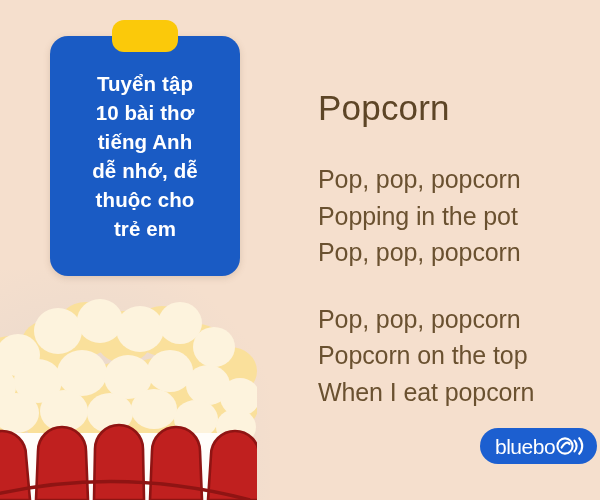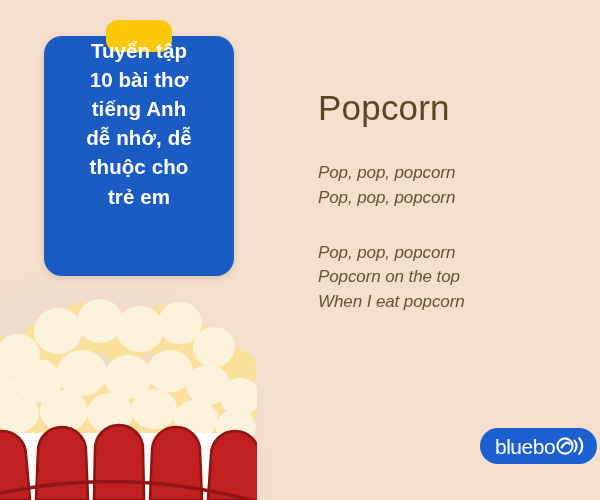--- a/index.html
+++ b/index.html
@@ -26,25 +26,25 @@
   
   #popcorn-illustration {
     position:absolute; left:-18px; bottom:0;
     width:275px; height:215px;
   }
   #popcorn-illustration svg { display:block; width:100%; height:100%; }
 
   
   #title-card {
     position:absolute;
-    left:44px; top:36px;
+    left:50px; top:36px;
     width:190px; height:240px;
     background:#1a5bc4;
     border-radius:18px;
-    display:flex; align-items:flex-start; justify-content:center;
+    display:flex; align-items:center; justify-content:center;
     box-shadow:0 2px 7px rgba(110,80,55,.18);
   }
   #card-tab {
     position:absolute;
     left:50%; top:-16px;
     transform:translateX(-50%);
     width:66px; height:32px;
     background:#fbc90a;
     border-radius:12px;
   }
@@ -69,22 +69,21 @@
   #poem-title {
     color:#5d4526;
     font-size:35px;
     font-weight:400;
     letter-spacing:.2px;
     margin-bottom:33px;
     margin-top:16px;
   }
   .poem-stanza {
     color:#6a5130;
-    font-size:17px;
-    font-style:italic;
+    font-size:25px;
     line-height:1.46;
     letter-spacing:-.1px;
   }
   .poem-line { white-space:nowrap; }
   #stanza-2 { margin-top:30px; }
 
   
   #brand-logo {
     position:absolute;
     left:480px; top:428px;
@@ -184,20 +183,21 @@
 dễ nhớ, dễ
 thuộc cho
 trẻ em</div>
 </div>
 
 <div id="poem-panel">
   <div id="poem-title">Popcorn</div>
 
   <div class="poem-stanza" id="stanza-1">
     <div class="poem-line">Pop, pop, popcorn</div>
+    <div class="poem-line">Popping in the pot</div>
     <div class="poem-line">Pop, pop, popcorn</div>
   </div>
 
   <div class="poem-stanza" id="stanza-2">
     <div class="poem-line">Pop, pop, popcorn</div>
     <div class="poem-line">Popcorn on the top</div>
     <div class="poem-line">When I eat popcorn</div>
   </div>
 </div>
 

